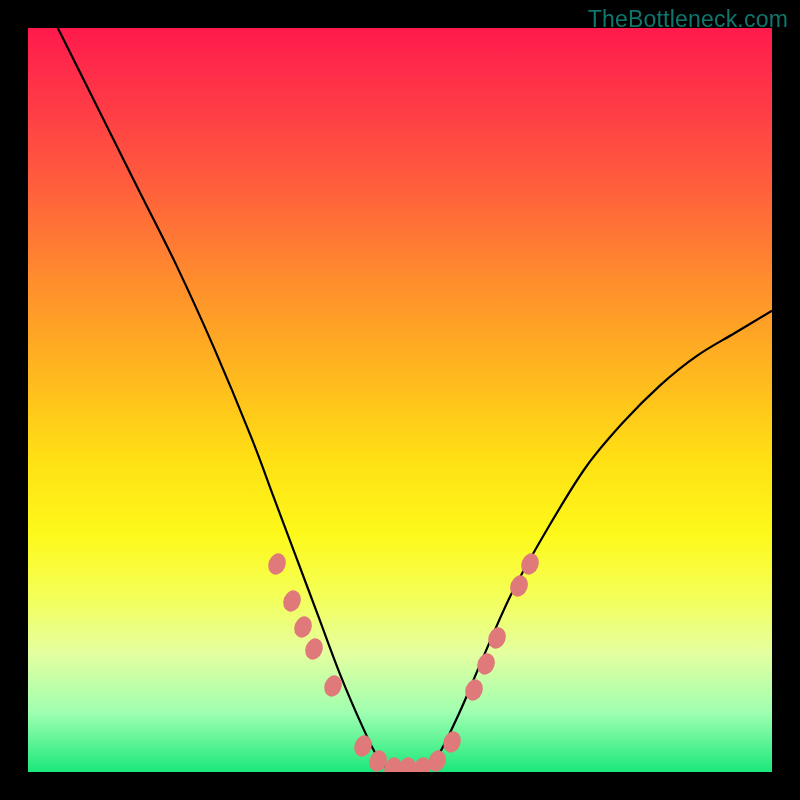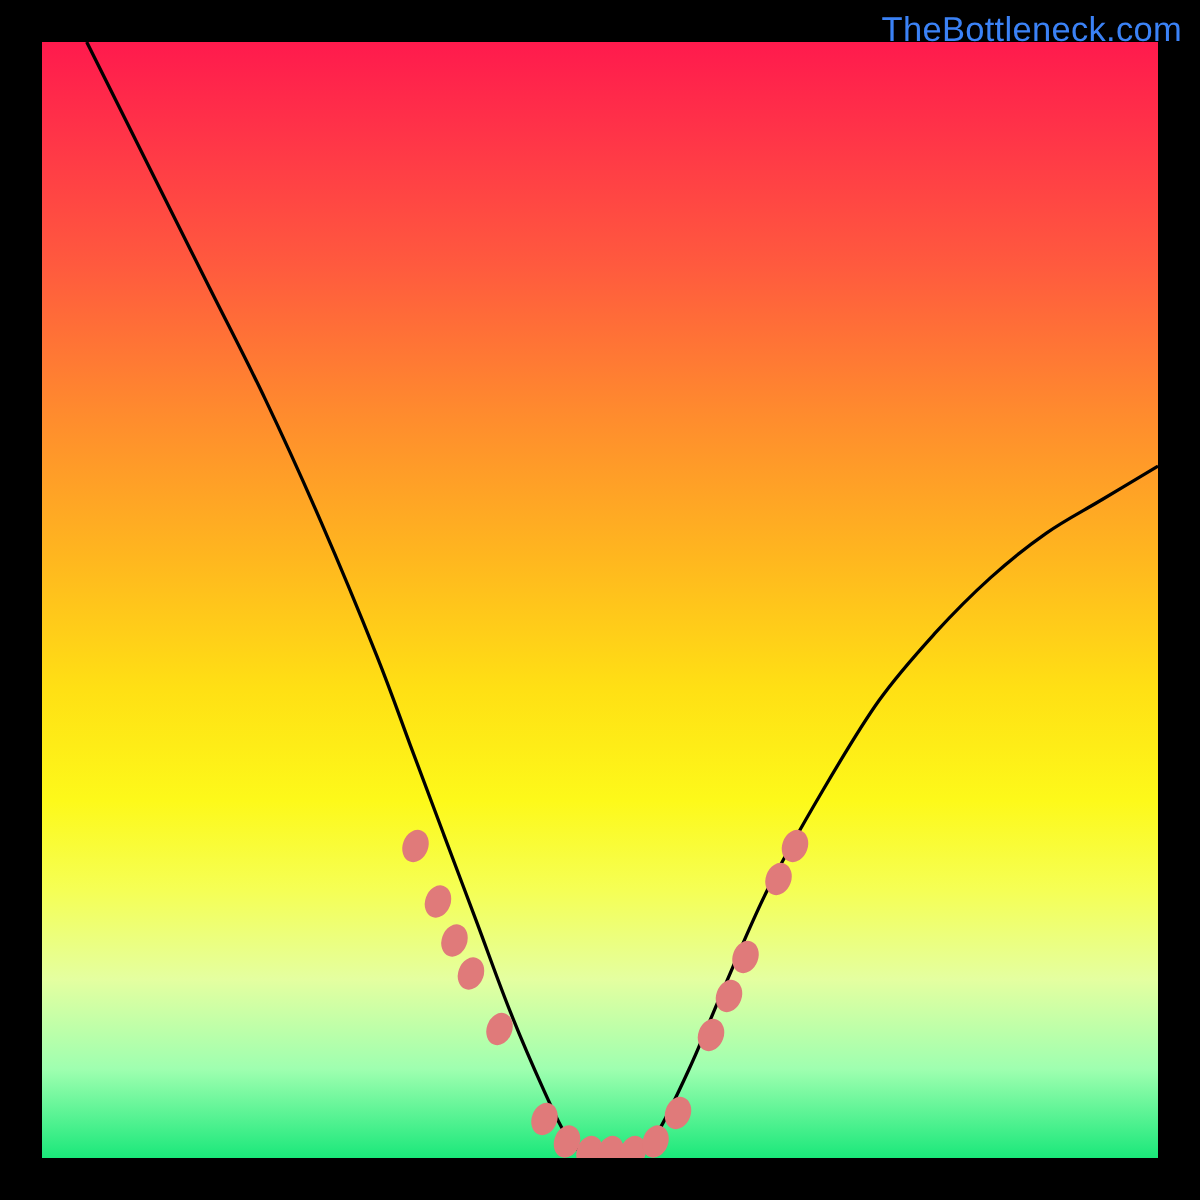--- a/index.html
+++ b/index.html
@@ -45,21 +45,21 @@
       #f5ff55 76%,
       #e4ffa0 84%,
       #9fffb0 92%,
       #1ae87a 100%
     );
   }
   .watermark {
     position: absolute;
     top: 6px;
     right: 12px;
-    color: #3b82f6;
+    color: #0f766e;
     font-size: 23px;
     font-weight: 500;
     letter-spacing: 0.2px;
     user-select: none;
   }
   svg.curve {
     position: absolute;
     left: 0;
     top: 0;
     width: 100%;

